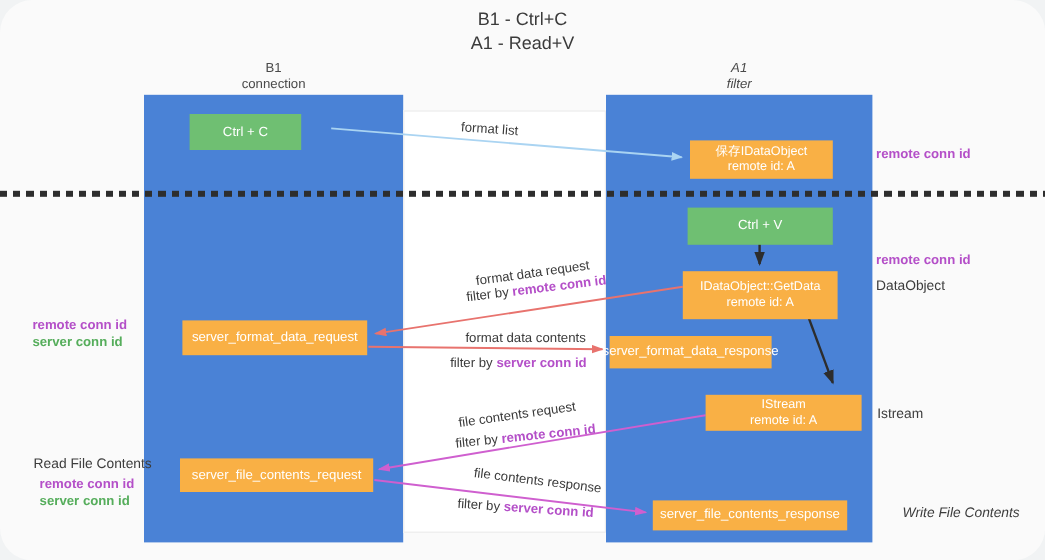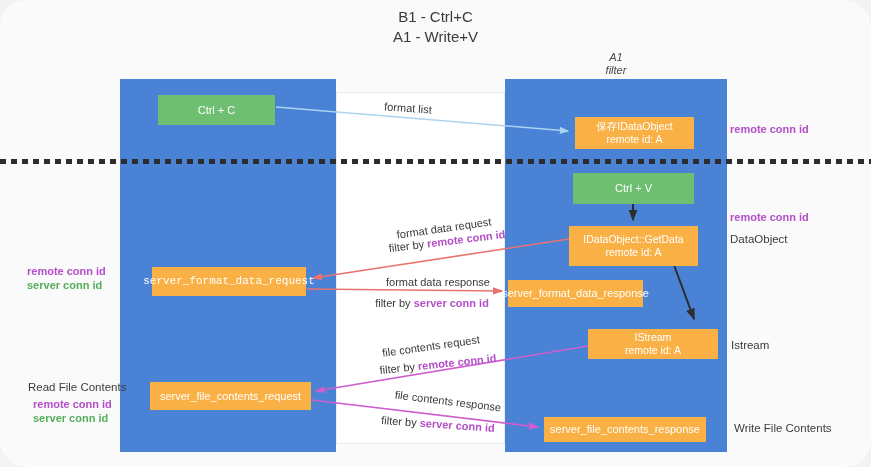--- a/index.html
+++ b/index.html
@@ -52,22 +52,26 @@
   .fill-black{fill:var(--arrow-black,#2d2d2d);}
   .fill-red{fill:var(--arrow-red,#e8736e);}
   .fill-mag{fill:var(--arrow-magenta,#cf5fcf);}
 </style>
 </head>
 <body>
 
 <div class="canvas">
 
   <div class="abs title" style="top:7px;">B1 - Ctrl+C</div>
-  <div class="abs title" style="top:27px;">A1 - Write+V</div>
+  <div class="abs title" style="top:27px;">A1 - Read+V</div>
 
+  <div class="abs lane-header" style="left:120px;top:51px;width:216px;">
+    <div>B1</div>
+    <div>connection</div>
+  </div>
   <div class="abs lane-header" style="left:505px;top:51px;width:222px;font-style:italic;">
     <div>A1</div>
     <div>filter</div>
   </div>
 
   <div class="abs lane" style="left:120px;top:79px;width:216px;height:373px;"></div>
   <div class="abs lane" style="left:505px;top:79px;width:222px;height:373px;"></div>
 
   <div class="abs mid-strip" style="left:336px;top:92px;width:169px;height:352px;"></div>
 
@@ -90,39 +94,39 @@
     </defs>
     <path d="M276,107 L568,131" class="stroke-blue" stroke-width="1.6" fill="none" marker-end="url(#mh-blue)"></path>
     <path d="M633,198 L633,220" class="stroke-black" stroke-width="2" fill="none" marker-end="url(#mh-black)"></path>
     <path d="M671,257 L694,319" class="stroke-black" stroke-width="2" fill="none" marker-end="url(#mh-black)"></path>
     <path d="M569,239 L313,278" class="stroke-red" stroke-width="1.6" fill="none" marker-end="url(#mh-red)"></path>
     <path d="M307,289 L502,291" class="stroke-red" stroke-width="1.6" fill="none" marker-end="url(#mh-red)"></path>
     <path d="M588,346 L316,391" class="stroke-mag" stroke-width="1.6" fill="none" marker-end="url(#mh-mag)"></path>
     <path d="M312,400 L538,427" class="stroke-mag" stroke-width="1.6" fill="none" marker-end="url(#mh-mag)"></path>
   </svg>
 
-  <div class="abs node green" style="left:158px;top:95px;width:117px;height:30px;">
+  <div class="abs node green" style="left:158px;top:95px;width:93px;height:30px;">
     <span>Ctrl + C</span>
   </div>
 
   <div class="abs node orange" style="left:575px;top:117px;width:119px;height:32px;">
     <span class="l2">保存IDataObject</span>
     <span class="l2">remote id: A</span>
   </div>
 
   <div class="abs node green" style="left:573px;top:173px;width:121px;height:31px;">
     <span>Ctrl + V</span>
   </div>
 
   <div class="abs node orange" style="left:569px;top:226px;width:129px;height:40px;">
     <span class="l2">IDataObject::GetData</span>
     <span class="l2">remote id: A</span>
   </div>
 
-  <div class="abs node orange" style="left:152px;top:267px;width:154px;height:29px;font-family:Liberation Mono, monospace;">
+  <div class="abs node orange" style="left:152px;top:267px;width:154px;height:29px;">
     <span>server_format_data_request</span>
   </div>
 
   <div class="abs node orange" style="left:508px;top:280px;width:135px;height:27px;">
     <span>server_format_data_response</span>
   </div>
 
   <div class="abs node orange" style="left:588px;top:329px;width:130px;height:30px;">
     <span class="l2">IStream</span>
     <span class="l2">remote id: A</span>
@@ -141,21 +145,21 @@
   </div>
 
   <div class="abs flow-label" style="left:444px;top:228px;transform:translate(-50%,-50%) rotate(-8deg);">
     <span>format data request</span>
   </div>
   <div class="abs flow-label" style="left:447px;top:241px;transform:translate(-50%,-50%) rotate(-7deg);">
     <span>filter by </span><span class="key-purple">remote conn id</span>
   </div>
 
   <div class="abs flow-label" style="left:438px;top:282px;transform:translate(-50%,-50%);">
-    <span>format data response</span>
+    <span>format data contents</span>
   </div>
   <div class="abs flow-label" style="left:432px;top:303px;transform:translate(-50%,-50%);">
     <span>filter by </span><span class="key-purple">server conn id</span>
   </div>
 
   <div class="abs flow-label" style="left:431px;top:346px;transform:translate(-50%,-50%) rotate(-8deg);">
     <span>file contents request</span>
   </div>
   <div class="abs flow-label" style="left:438px;top:364px;transform:translate(-50%,-50%) rotate(-6deg);">
     <span>filter by </span><span class="key-purple">remote conn id</span>
@@ -165,21 +169,21 @@
     <span>file contents response</span>
   </div>
   <div class="abs flow-label" style="left:438px;top:424px;transform:translate(-50%,-50%) rotate(4deg);">
     <span>filter by </span><span class="key-purple">server conn id</span>
   </div>
 
   <div class="abs annot purple" style="left:730px;top:123px;">remote conn id</div>
   <div class="abs annot purple" style="left:730px;top:211px;">remote conn id</div>
   <div class="abs annot" style="left:730px;top:233px;">DataObject</div>
   <div class="abs annot" style="left:731px;top:339px;">Istream</div>
-  <div class="abs annot" style="left:734px;top:422px;">Write File Contents</div>
+  <div class="abs annot" style="left:752px;top:422px;font-style:italic;">Write File Contents</div>
 
   <div class="abs annot purple" style="left:27px;top:265px;">remote conn id</div>
   <div class="abs annot green" style="left:27px;top:279px;">server conn id</div>
   <div class="abs annot" style="left:28px;top:381px;">Read File Contents</div>
   <div class="abs annot purple" style="left:33px;top:398px;">remote conn id</div>
   <div class="abs annot green" style="left:33px;top:412px;">server conn id</div>
 
 </div>
 
 </body></html>

